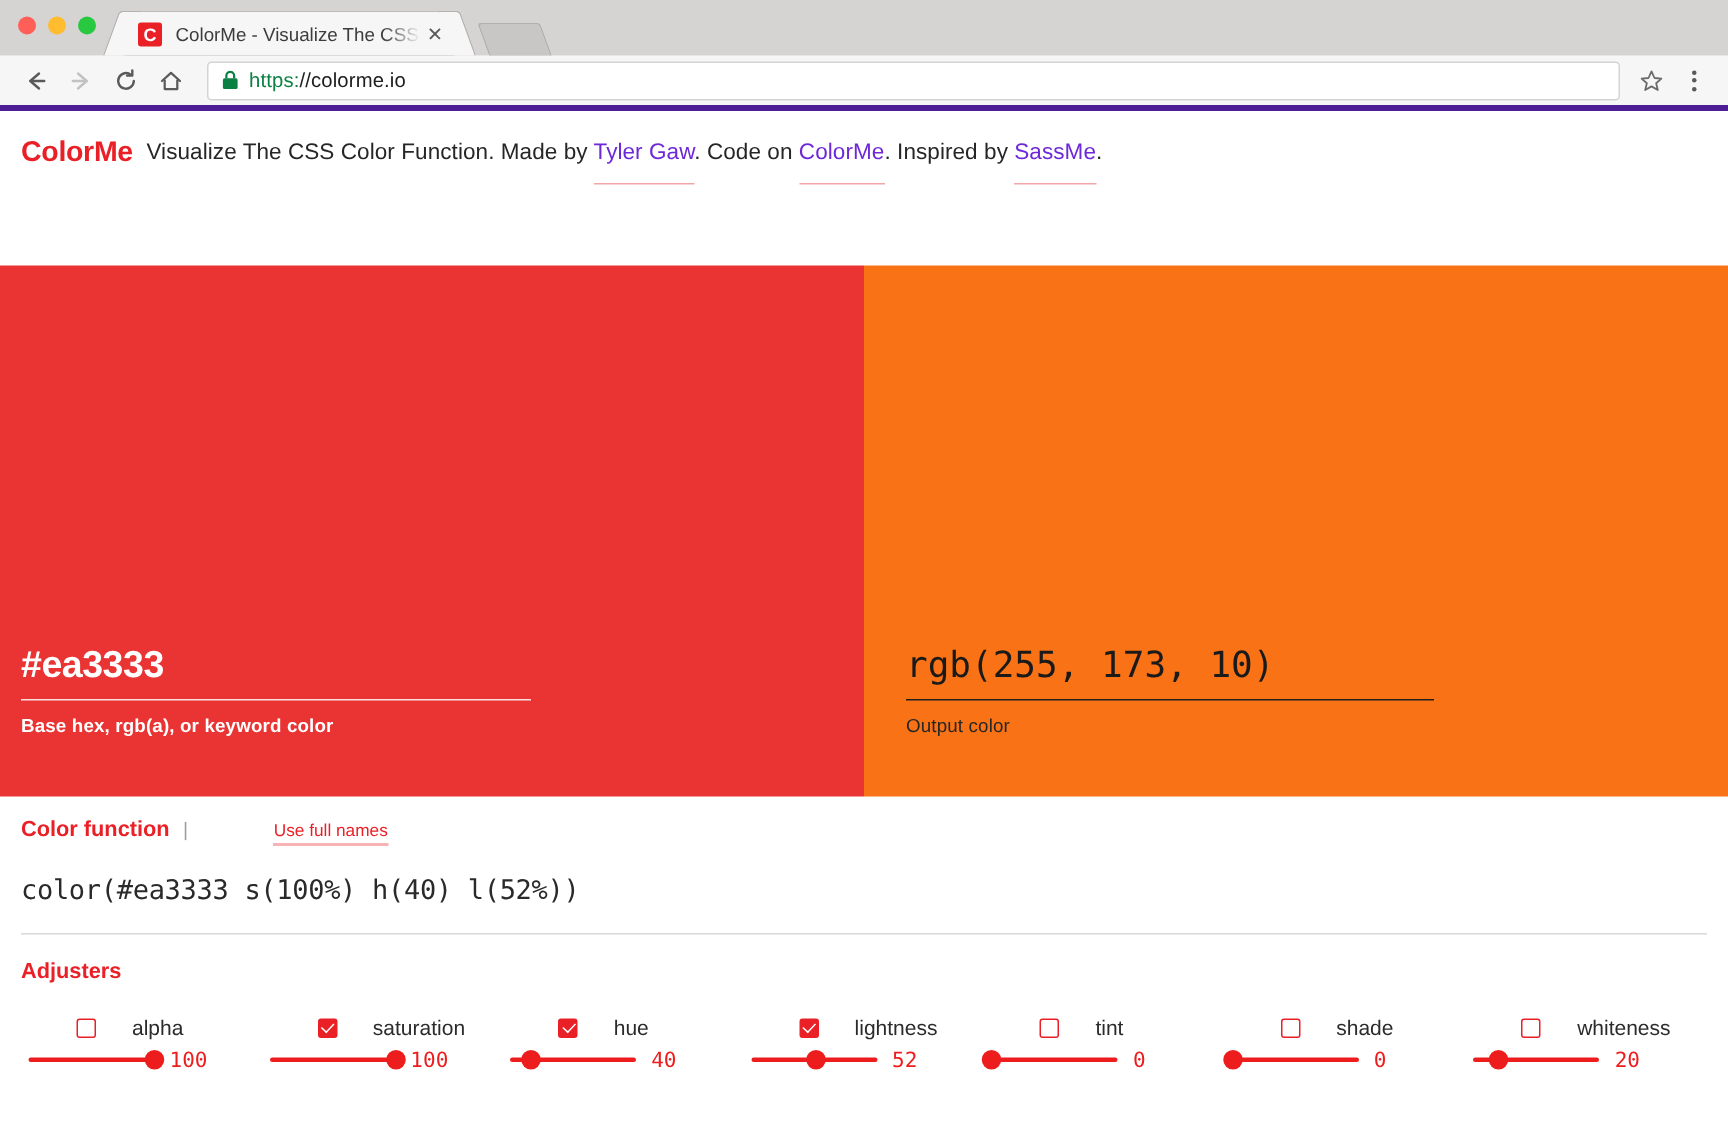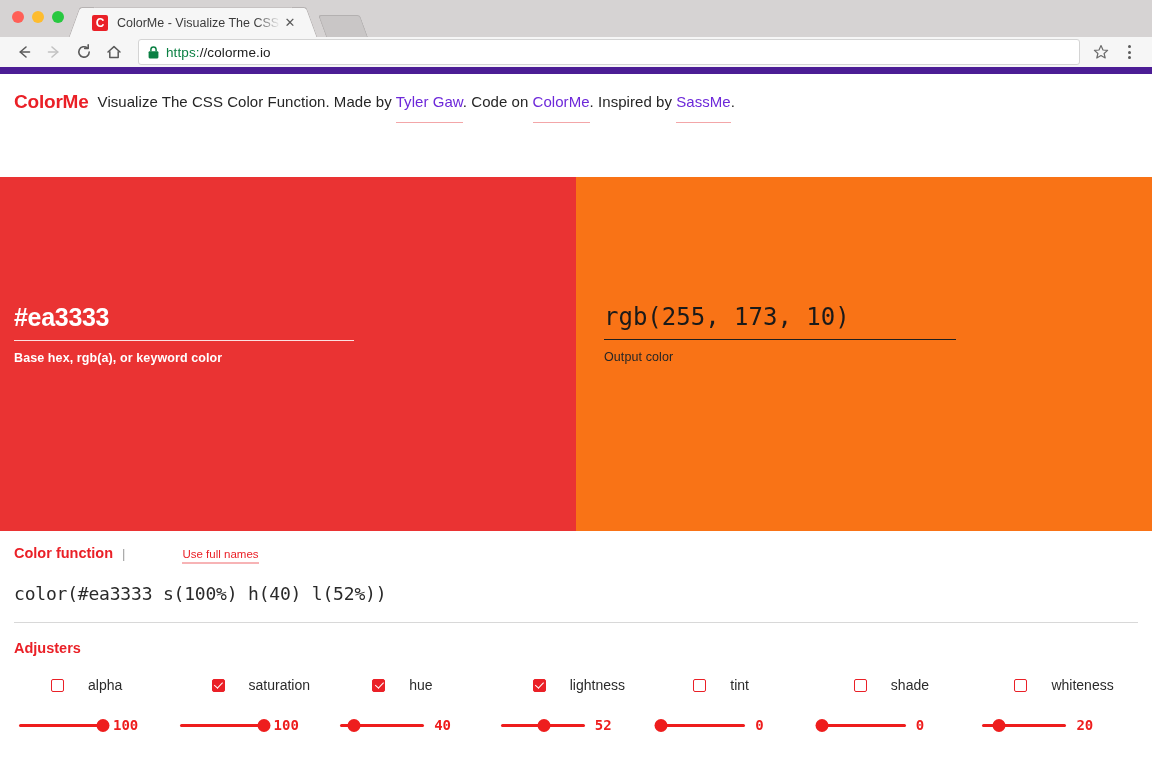--- a/index.html
+++ b/index.html
@@ -91,21 +91,21 @@
     border: 0.5px solid #b3b0b0;
     border-bottom: none;
     border-top-left-radius: 3px;
     border-top-right-radius: 3px;
     transform: skewX(20deg);
   }
 
   .toolbar {
     height: 37px;
     background: #f6f6f6;
-    border-bottom: 7px solid #4c1d95;
+    border-bottom: 4px solid #4c1d95;
     display: flex;
     align-items: center;
     padding: 0 10px;
     gap: 2px;
   }
   .nav-btn {
     width: 28px; height: 28px;
     display: flex; align-items: center; justify-content: center;
     color: #5a5a5a;
   }
@@ -158,21 +158,21 @@
     padding-bottom: 12px;
   }
 
   
   .panels { display: flex; height: 402px; }
   .panel {
     flex: 1 1 50%;
     position: relative;
     display: flex;
     flex-direction: column;
-    justify-content: center;
+    justify-content: flex-end;
     padding: 0 0 40px 14px;
     margin-top: 48px;
   }
   .panel-input {
     font-family: "DejaVu Sans Mono", "Liberation Mono", monospace;
     font-size: 26px;
     font-weight: bold;
     letter-spacing: -0.3px;
     line-height: 1.15;
     background: transparent;
@@ -267,24 +267,23 @@
     left: 3.5px; top: 0.8px;
     width: 3.5px; height: 7px;
     border: solid #fff;
     border-width: 0 1.8px 1.8px 0;
     transform: rotate(43deg);
   }
   .adj-name { font-size: 14px; color: #2b2b2b; }
 
   .slider-row {
     display: flex;
-    align-items: center;
-    margin-top: 24px;
+    align-items: flex-start;
+    margin-top: 6px;
     margin-left: 5px;
-    font-weight: bold;
   }
   .slider {
     position: relative;
     width: 84px;
     height: 14px;
     display: flex;
     align-items: center;
   }
   .slider-track {
     position: absolute;

